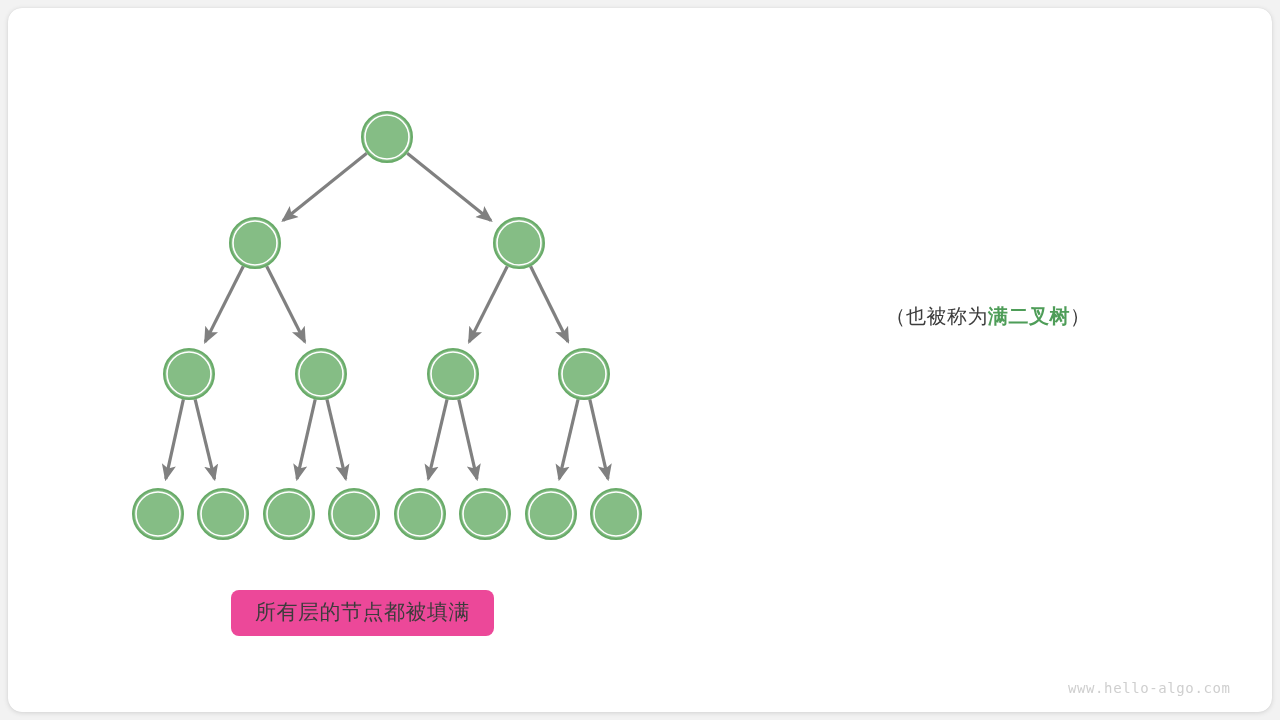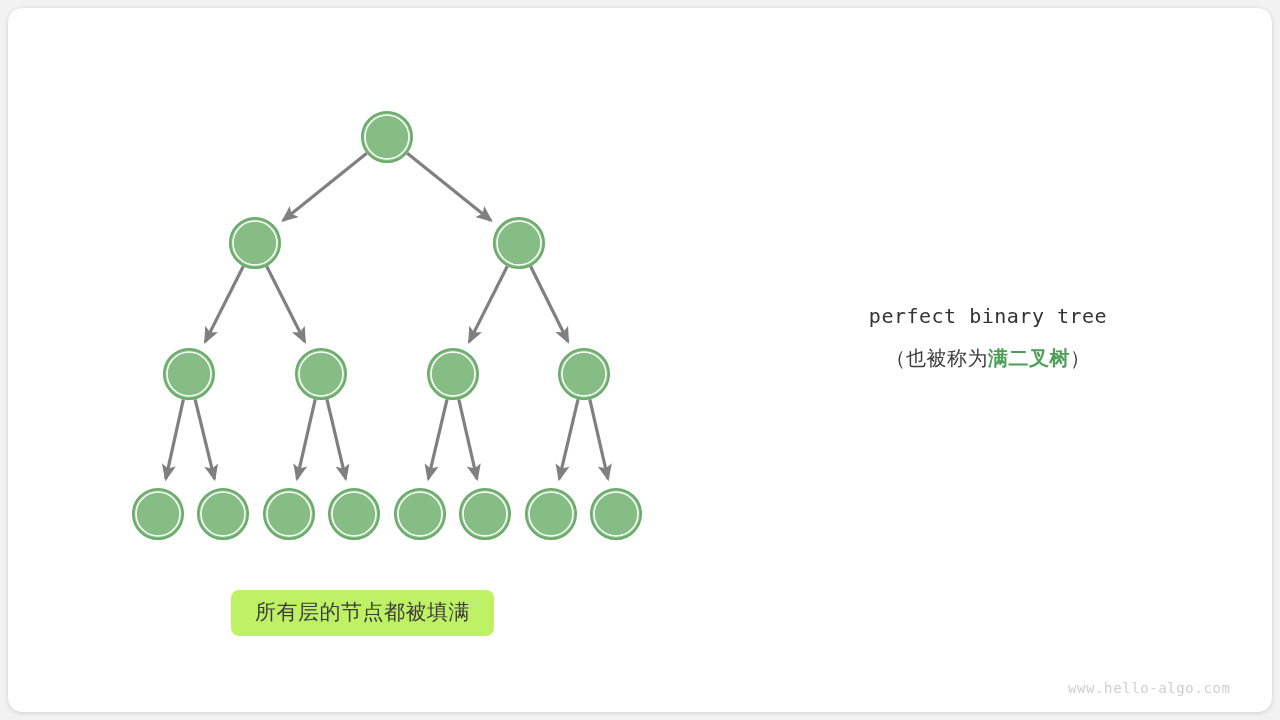--- a/index.html
+++ b/index.html
@@ -35,21 +35,21 @@
     top: 0;
     width: 1264px;
     height: 704px;
     display: block;
   }
   .caption-badge {
     position: absolute;
     left: 223px;
     top: 582px;
     padding: 10px 24px 12px 24px;
-    background: #bef264;
+    background: #ec4899;
     border-radius: 8px;
     color: #3c3c3c;
     font-size: 21px;
     line-height: 24px;
     letter-spacing: 0.5px;
     white-space: nowrap;
   }
   .legend {
     position: absolute;
     left: 790px;
@@ -183,20 +183,19 @@
             <circle cx="608" cy="506" r="22" fill="#85bd85" stroke="#ffffff" stroke-width="1.6"></circle>
           </g>
         </g>
     </svg>
 
     <div class="caption-badge">
       <span>所有层的节点都被填满</span>
     </div>
 
     <div class="legend">
-      <div class="legend-sub">perfect binary tree</div>
       <div class="legend-alt"><span>（也被称为</span><span class="accent">满二叉树</span><span>）</span></div>
     </div>
 
     <div class="watermark">www.hello-algo.com</div>
 
   </div>
 </div>
 
 </body></html>

